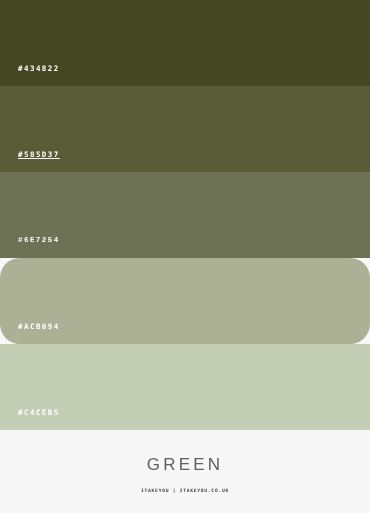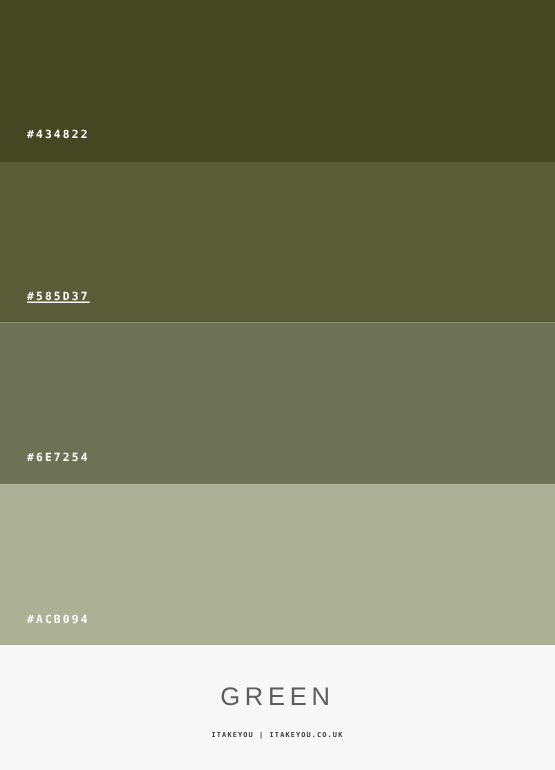--- a/index.html
+++ b/index.html
@@ -95,28 +95,31 @@
 
     <div class="swatch" style="background-color: rgb(67, 72, 34);">
       <span class="swatch-label" style="color: rgb(255, 255, 255);">#434822</span>
     </div>
 
     <div class="swatch" style="background-color: rgb(88, 93, 55);">
       <span class="swatch-label" style="color: rgb(255, 255, 255); text-decoration: underline;">#585D37</span>
     </div>
 
     <div class="swatch" style="background-color: rgb(110, 114, 84);">
-      <span class="swatch-label" style="color: rgb(255, 255, 255);">#6E7254</span>
+      <span class="swatch-label" style="color: rgb(255, 255, 255); font-family: Liberation Mono, monospace;">#6E7254</span>
     </div>
 
 
-    <div class="swatch" style="background-color: rgb(172, 176, 148);">
+    <div class="swatch" style="background-color: rgb(172, 176, 148); border-radius: 20px;">
       <span class="swatch-label" style="color: rgb(255, 255, 255);">#ACB094</span>
     </div>
 
+    <div class="swatch" style="background-color: rgb(196, 206, 181);">
+      <span class="swatch-label" style="color: rgb(255, 255, 255);">#C4CEB5</span>
+    </div>
 
   </div>
 
   <div class="footer">
     <div class="footer-title">GREEN</div>
     <div class="footer-credit">ITAKEYOU | ITAKEYOU.CO.UK</div>
   </div>
 
 </div>
 

